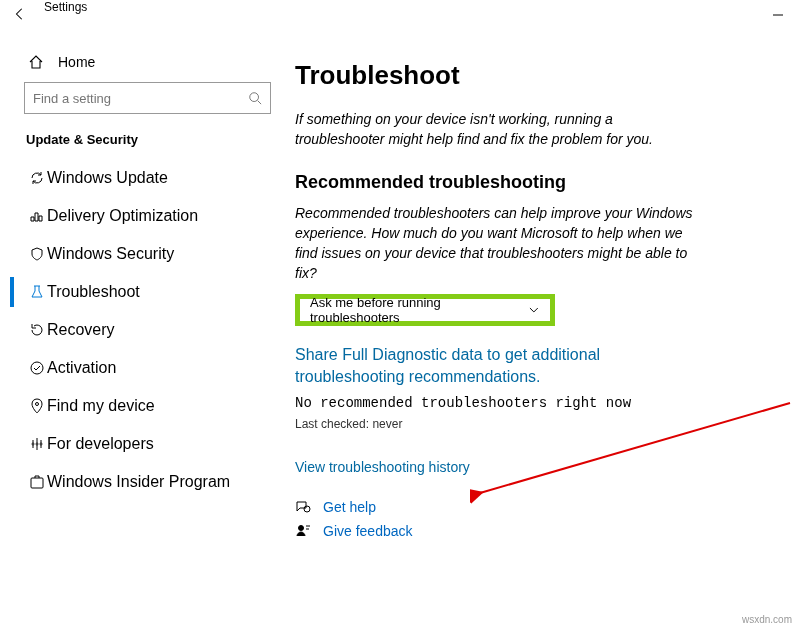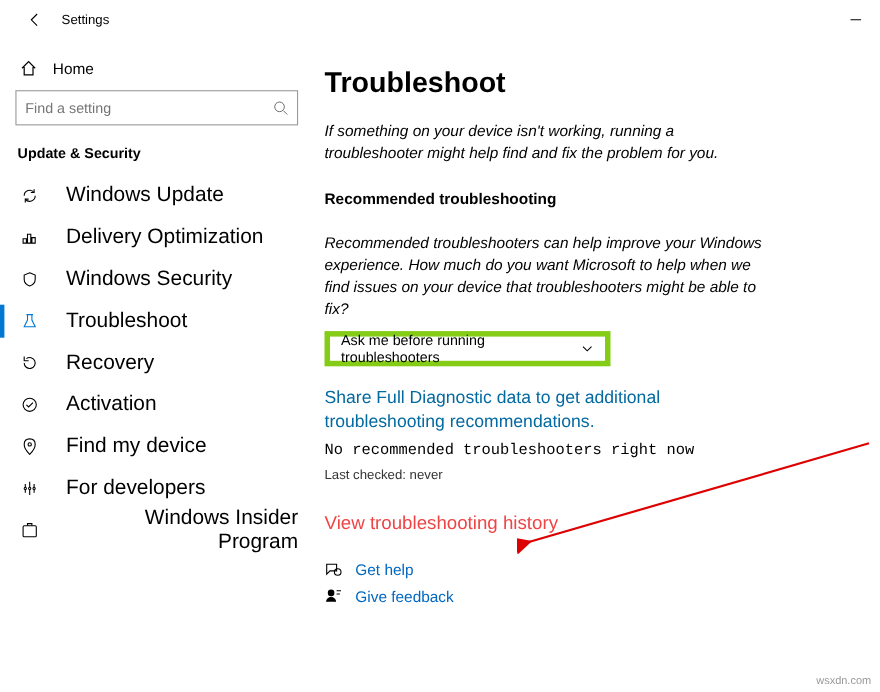--- a/index.html
+++ b/index.html
@@ -1,40 +1,40 @@
 <!DOCTYPE html>
 <html><head>
 <meta charset="utf-8">
 <style>
 * { margin: 0; padding: 0; box-sizing: border-box; font-family: "Segoe UI", Arial, sans-serif; }
 body { background: #fff; color: #000; width: 800px; height: 629px; overflow: hidden; position: relative; }
-.titlebar { display: flex; align-items: center; height: 36px; padding-left: 18px; }
+.titlebar { display: flex; align-items: flex-start; height: 36px; padding-left: 6px; }
 .back-btn { width: 28px; height: 28px; display: flex; align-items: center; justify-content: center; cursor: pointer; }
 .title { margin-left: 10px; font-size: 12px; }
 .win-controls { margin-left: auto; display: flex; }
 .win-btn { width: 45px; height: 30px; display: flex; align-items: center; justify-content: center; }
 .layout { display: flex; height: calc(100% - 36px); }
-.sidebar { width: 275px; padding: 10px 4px 10px 14px; }
+.sidebar { width: 275px; padding: 10px 4px 10px 24px; }
 .home-row { display: flex; align-items: center; gap: 14px; padding: 8px 4px 12px 4px; cursor: pointer; }
 .home-row span.lbl { font-size: 14px; }
 .search { display: flex; align-items: center; border: 1px solid #999; height: 32px; padding: 0 8px; margin-bottom: 18px; }
 .search input { border: none; outline: none; flex: 1; font-size: 13px; color: #0369a1; background: transparent; }
 .section-title { font-size: 13px; font-weight: 600; margin: 6px 0 12px 2px; }
-.nav-item { display: flex; align-items: center; gap: 24px; height: 38px; padding-left: 4px; font-size: 19px; cursor: pointer; position: relative; text-align: right; }
+.nav-item { display: flex; align-items: center; gap: 1px; height: 38px; padding-left: 4px; font-size: 16px; cursor: pointer; position: relative; }
 .nav-item.active::before { content: ""; position: absolute; left: -14px; top: 4px; bottom: 4px; width: 4px; background: #0078d4; }
 .nav-item .ico { width: 18px; height: 18px; display: flex; align-items: center; justify-content: center; }
 .main { flex: 1; padding: 24px 30px 10px 20px; overflow: hidden; }
 h1 { font-size: 26px; font-weight: 600; margin-bottom: 18px; }
 .body-text { font-size: 14px; line-height: 1.45; max-width: 410px; margin-bottom: 22px; font-style: italic; }
-h2 { font-size: 14px; font-weight: 600; margin-bottom: 22px; }
+h2 { font-size: 18px; font-weight: 600; margin-bottom: 10px; }
 .dropdown { display: flex; align-items: center; justify-content: space-between; border: 5px solid #84cc16; width: 260px; height: 32px; padding: 0 10px; font-size: 13px; margin: 10px 0 18px 0; cursor: pointer; }
 .warn { color: #0369a1; font-size: 16px; max-width: 410px; line-height: 1.4; margin-bottom: 6px; }
 .plain { font-size: 14px; margin-bottom: 6px; font-family: Liberation Mono, monospace; }
 .small { font-size: 12px; color: #333; margin-bottom: 28px; }
-.link { color: #ef4444; font-size: 17px; cursor: pointer; display: block; margin-bottom: 24px; }
+.link { color: #0369a1; font-size: 14px; cursor: pointer; display: block; margin-bottom: 24px; }
 .grey-link { color: #666; font-size: 14px; margin-bottom: 18px; cursor: pointer; }
 .help-row { display: flex; align-items: center; gap: 12px; margin-bottom: 8px; text-align: right; }
 .help-row .lk { color: #0067c0; font-size: 14px; cursor: pointer; }
 .arrow-annot { position: absolute; top: 398px; left: 470px; pointer-events: none; }
 .watermark { position: absolute; bottom: 4px; right: 8px; font-size: 10px; color: #999; }
 svg { display: block; }
 </style>
 </head>
 <body>
 

